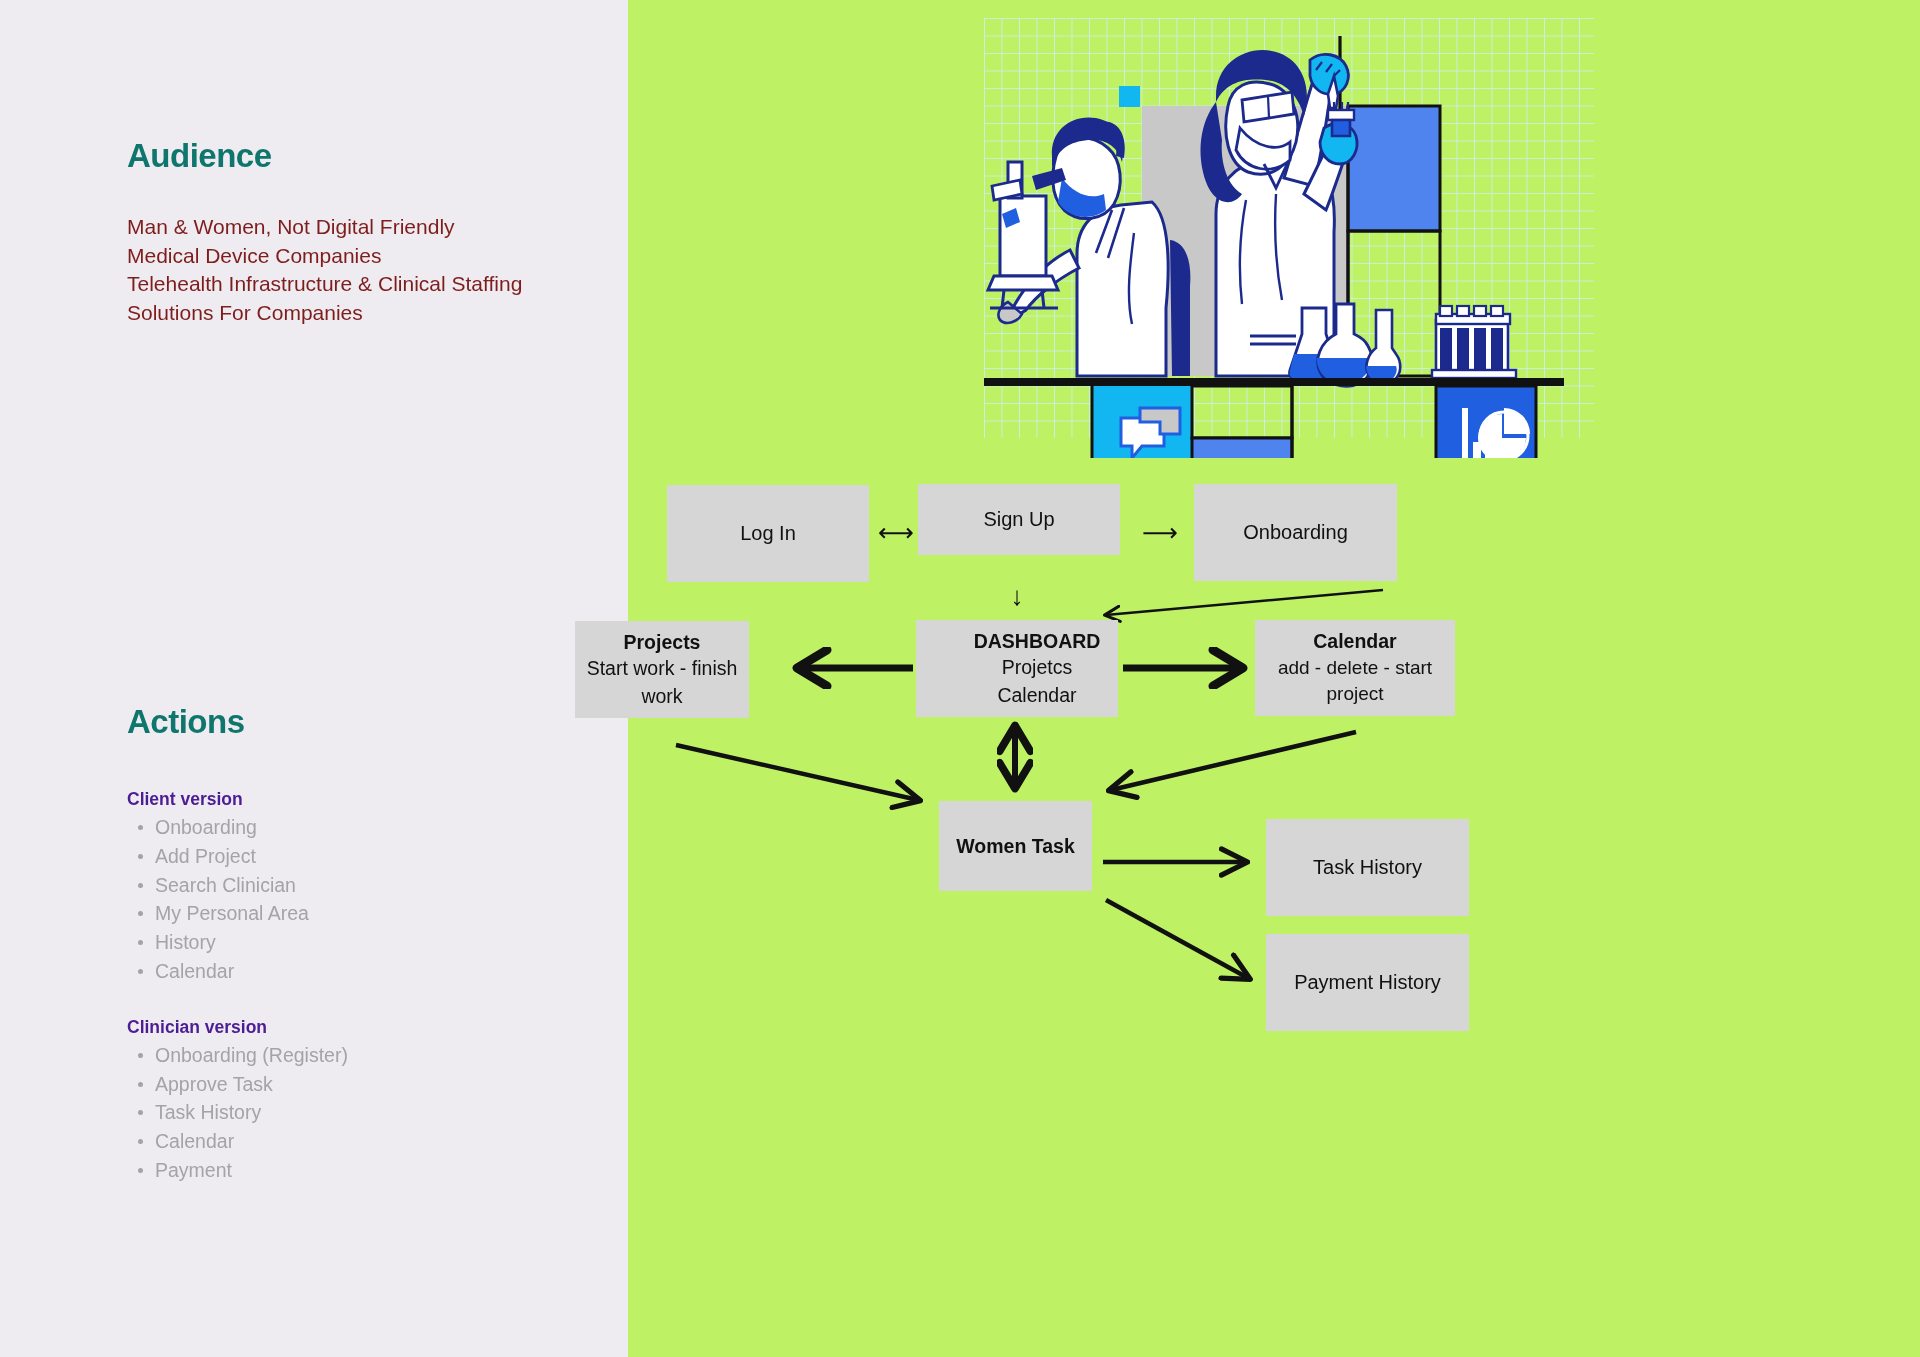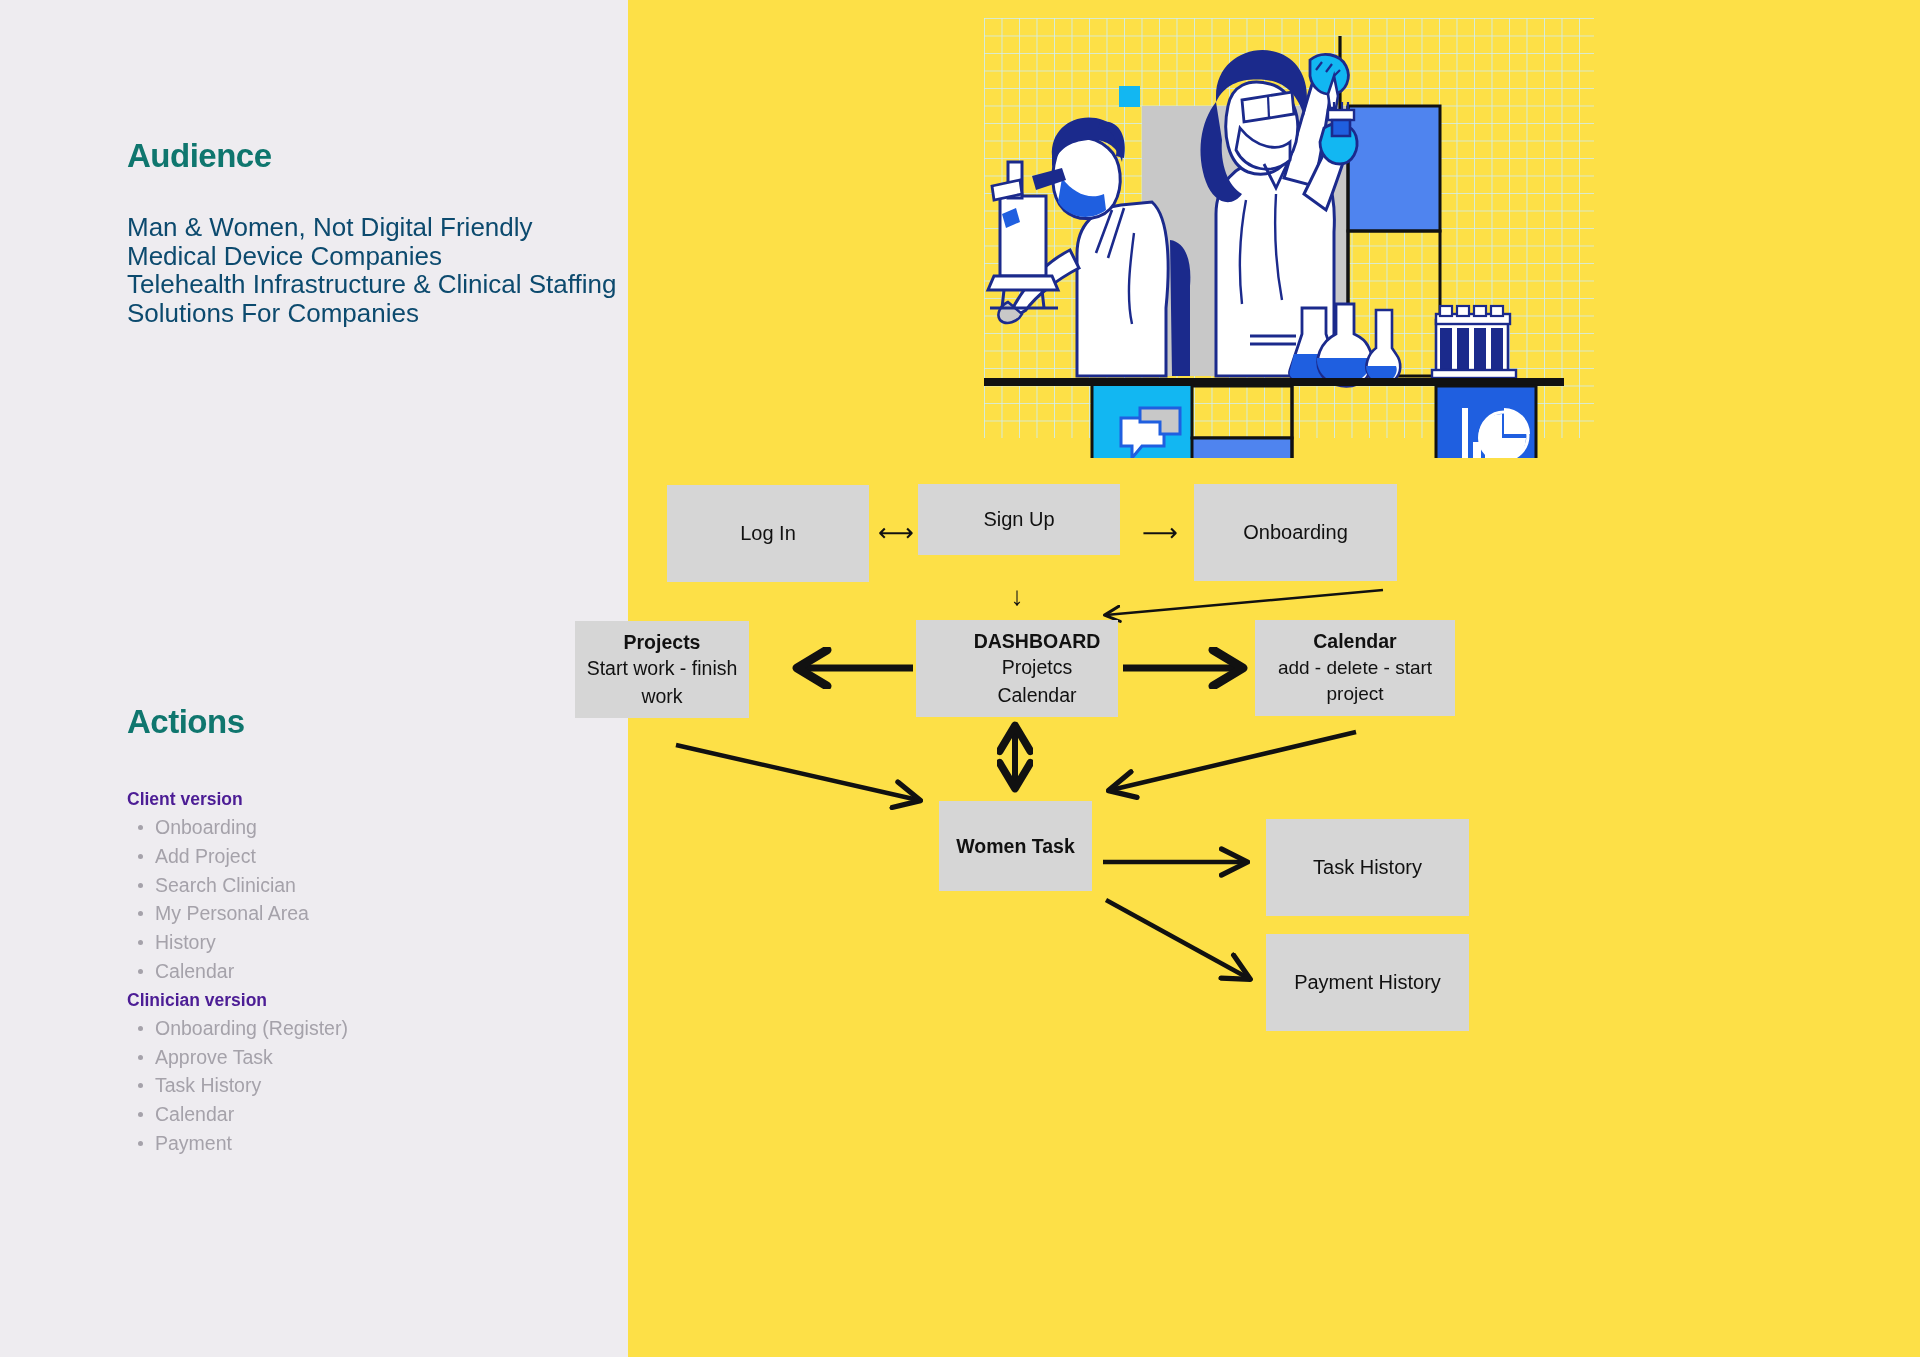--- a/index.html
+++ b/index.html
@@ -36,22 +36,22 @@
     color: #0f766e;
     letter-spacing: -0.5px;
     margin: 0;
   }
   .plain-list {
     list-style: none;
     margin: 0;
     padding: 0;
   }
   .plain-list li {
-    font-size: 26px;
-    color: #0c4a6e;
+    font-size: 21px;
+    color: #7f1d1d;
     line-height: 28.6px;
     white-space: nowrap;
   }
   .group-label {
     font-size: 17.5px;
     font-weight: bold;
     color: #4c1d95;
     line-height: 28px;
   }
   .bullet-list {
@@ -74,29 +74,29 @@
     width: 5px;
     height: 5px;
     border-radius: 50%;
     background: #a5a2aa;
   }
 
   #audience-block { position: absolute; left: 0; top: 137px; }
   #audience-list  { margin-top: 38px; }
   #actions-block  { position: absolute; left: 0; top: 703px; }
   #client-group   { margin-top: 44px; }
-  #clinician-group{ }
+  #clinician-group{ margin-top: 27px; }
 
   
   #content {
     position: absolute;
     left: 628px; top: 0;
     width: 1292px;
     height: 1357px;
-    background: #fde047;
+    background: #bef264;
   }
 
   
   #illustration {
     position: absolute;
     left: 356px;
     top: 18px;
     width: 610px;
     height: 440px;
   }

